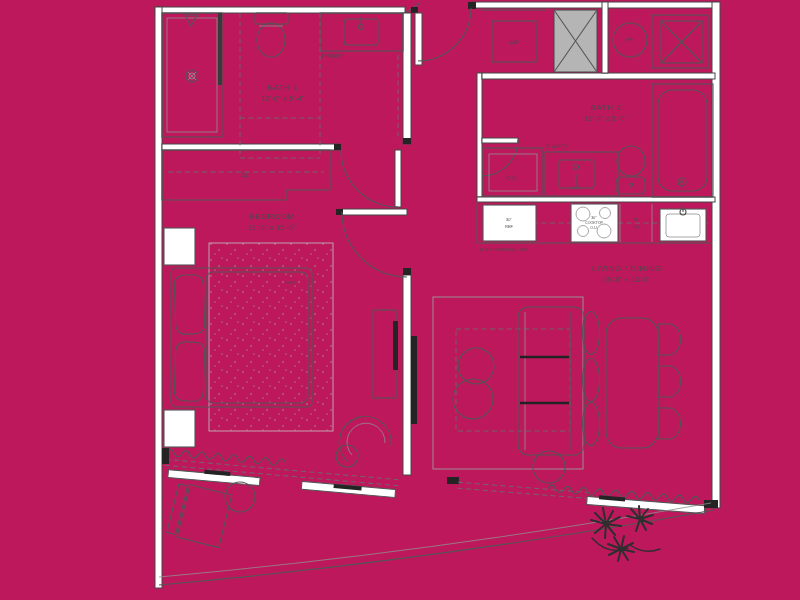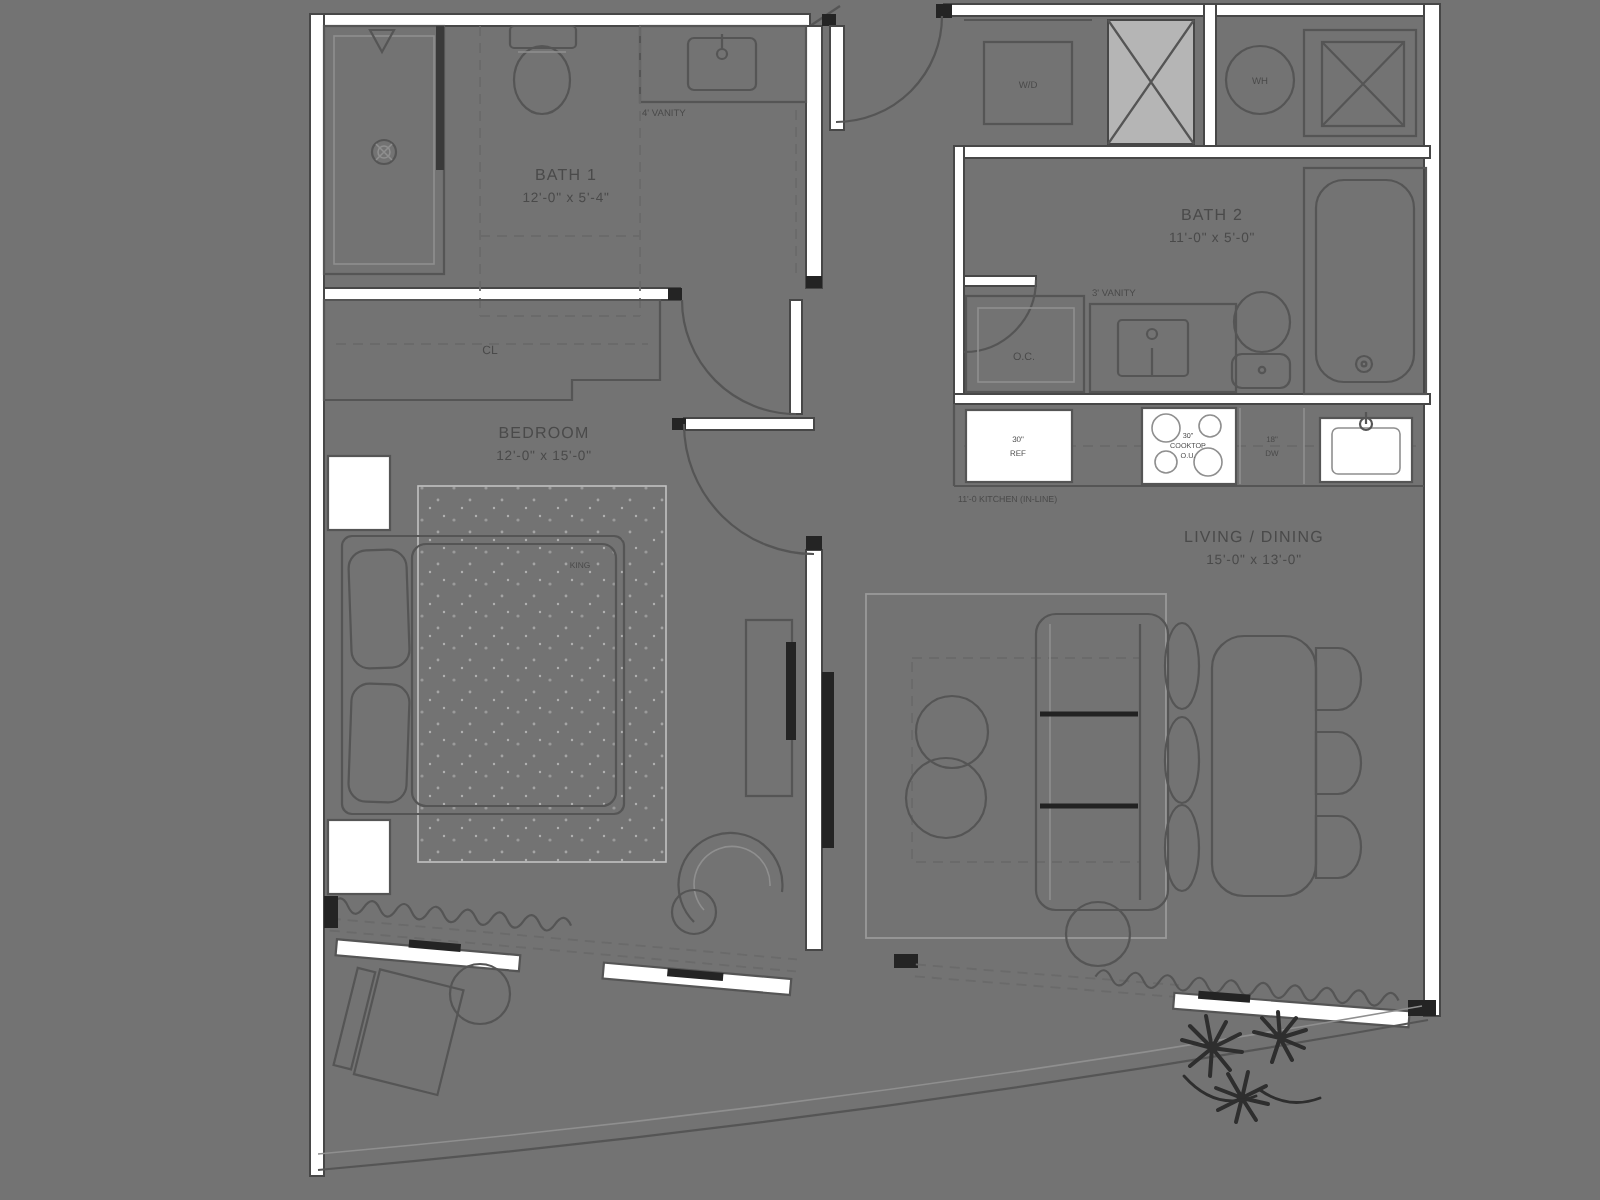--- a/index.html
+++ b/index.html
@@ -1,16 +1,16 @@
 <!DOCTYPE html>
 <html><head>
 <meta charset="utf-8">
 <style>
   html,body{margin:0;padding:0;background:#fff;}
-  .stage{width:800px;height:600px;background:#737373;position:relative;overflow:hidden;}
+  .stage{width:800px;height:600px;background:#be185d;position:relative;overflow:hidden;}
   svg{display:block;}
   .wall{fill:#ffffff;stroke:#474747;stroke-width:1;}
   .f{fill:none;stroke:#555;stroke-width:1.1;}
   .f2{fill:#ffffff;stroke:#555;stroke-width:1.1;}
   .t{fill:none;stroke:#8f8f8f;stroke-width:0.8;}
   .d{fill:none;stroke:#6a6a6a;stroke-width:0.9;stroke-dasharray:5 3.5;}
   .k{fill:#242424;stroke:none;}
   .lbl{font:8px "Liberation Sans",sans-serif;fill:#4a4a4a;text-anchor:middle;letter-spacing:.6px;}
   .dim{font:6.8px "Liberation Sans",sans-serif;fill:#4a4a4a;text-anchor:middle;letter-spacing:.4px;}
   .tiny{font:4.8px "Liberation Sans",sans-serif;fill:#4a4a4a;text-anchor:middle;}

